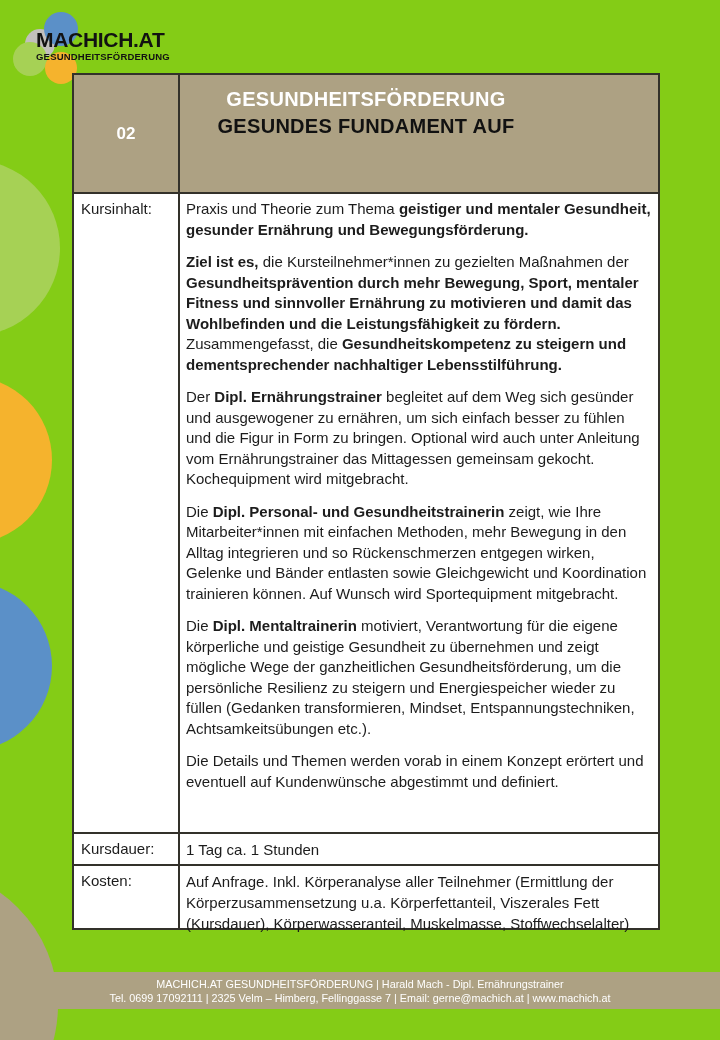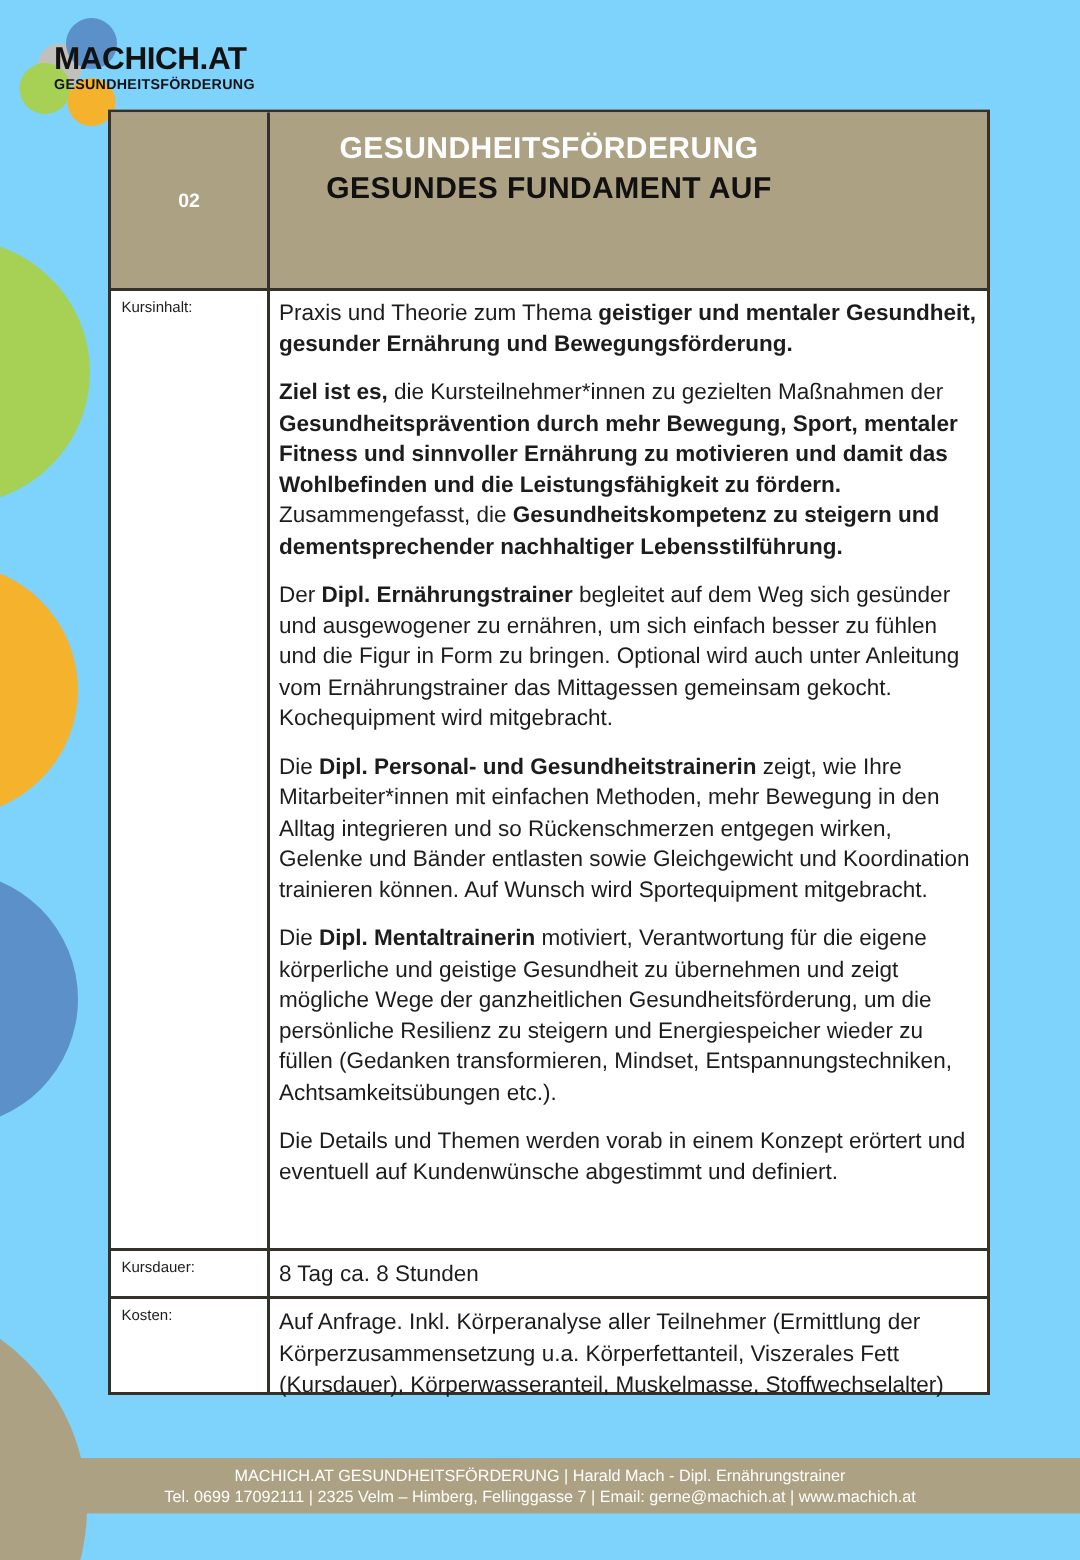--- a/index.html
+++ b/index.html
@@ -1,18 +1,18 @@
 <!DOCTYPE html>
 <html><head>
 <meta charset="utf-8">
 <style>
   * { margin:0; padding:0; box-sizing:border-box; }
   html,body { background:#fff; }
   .page {
-    position:relative; width:720px; height:1040px; background:#7dd3fc;
+    position:relative; width:720px; height:1040px; background:#84cc16;
     overflow:hidden; font-family:"Liberation Sans", sans-serif; color:#1c1c1c;
   }
 
   
   .deco { position:absolute; border-radius:50%; }
   .deco-green  { left:-116px; top:160px; width:176px; height:176px; background:var(--green); }
   .deco-orange { left:-116px; top:376px; width:168px; height:168px; background:var(--orange); }
   .deco-blue   { left:-118px; top:581px; width:170px; height:170px; background:var(--blue); }
   .deco-tan    { left:-218px; top:867px; width:276px; height:276px; background:var(--tan); }
 
@@ -34,28 +34,28 @@
 
   
   .course-table {
     position:absolute; left:72px; top:73px; width:588px;
     border:2px solid var(--border); background:#fff;
   }
   .row { display:flex; border-top:2px solid var(--border); }
   .row:first-child { border-top:none; }
   .cell-label {
     width:106px; flex:none; border-right:2px solid var(--border);
-    font-size:10px; padding:6px 4px 0 7px;
+    font-size:15px; padding:6px 4px 0 7px;
   }
   .cell-body { flex:1; font-size:15px; padding:5px 6px 0 6px; line-height:20.5px; }
 
   .row-header { height:117px; background:var(--tan); position:relative; border-top:none; }
   .row-header .cell-label {
     display:flex; align-items:center; justify-content:center;
-    color:#fff; font-size:13px; font-weight:bold; padding:0;
+    color:#fff; font-size:17px; font-weight:bold; padding:0;
   }
   .header-title {
     position:absolute; left:0; right:0; top:11px; text-align:center;
     font-size:20px; font-weight:bold; line-height:27px; letter-spacing:0.3px;
   }
   .title-line.white { color:#ffffff; }
   .title-line.black { color:#111111; }
 
   .row-content  { height:640px; }
   .row-duration { height:32px; }
@@ -109,21 +109,21 @@
           <div class="para"><span>Zusammengefasst, die </span><strong>Gesundheitskompetenz zu steigern und dementsprechender nachhaltiger Lebensstilführung.</strong></div>
           <div class="para gap"><span>Der </span><strong>Dipl. Ernährungstrainer</strong><span> begleitet auf dem Weg sich gesünder und ausgewogener zu ernähren, um sich einfach besser zu fühlen und die Figur in Form zu bringen. Optional wird auch unter Anleitung vom Ernährungstrainer das Mittagessen gemeinsam gekocht. Kochequipment wird mitgebracht.</span></div>
           <div class="para gap"><span>Die </span><strong>Dipl. Personal- und Gesundheitstrainerin</strong><span> zeigt, wie Ihre Mitarbeiter*innen mit einfachen Methoden, mehr Bewegung in den Alltag integrieren und so Rückenschmerzen entgegen wirken, Gelenke und Bänder entlasten sowie Gleichgewicht und Koordination trainieren können. Auf Wunsch wird Sportequipment mitgebracht.</span></div>
           <div class="para gap"><span>Die </span><strong>Dipl. Mentaltrainerin</strong><span> motiviert, Verantwortung für die eigene körperliche und geistige Gesundheit zu übernehmen und zeigt mögliche Wege der ganzheitlichen Gesundheitsförderung, um die persönliche Resilienz zu steigern und Energiespeicher wieder zu füllen (Gedanken transformieren, Mindset, Entspannungstechniken, Achtsamkeitsübungen etc.).</span></div>
           <div class="para gap"><span>Die Details und Themen werden vorab in einem Konzept erörtert und eventuell auf Kundenwünsche abgestimmt und definiert.</span></div>
         </div>
     </div>
 
     <div class="row row-duration">
       <div class="cell-label">Kursdauer:</div>
-      <div class="cell-body">8 Tag ca. 8 Stunden</div>
+      <div class="cell-body">1 Tag ca. 1 Stunden</div>
     </div>
 
     <div class="row row-cost">
       <div class="cell-label">Kosten:</div>
       <div class="cell-body">Auf Anfrage. Inkl. Körperanalyse aller Teilnehmer (Ermittlung der Körperzusammensetzung u.a. Körperfettanteil, Viszerales Fett (Kursdauer), Körperwasseranteil, Muskelmasse, Stoffwechselalter)</div>
     </div>
 
   </div>
 
   <div class="footer">

